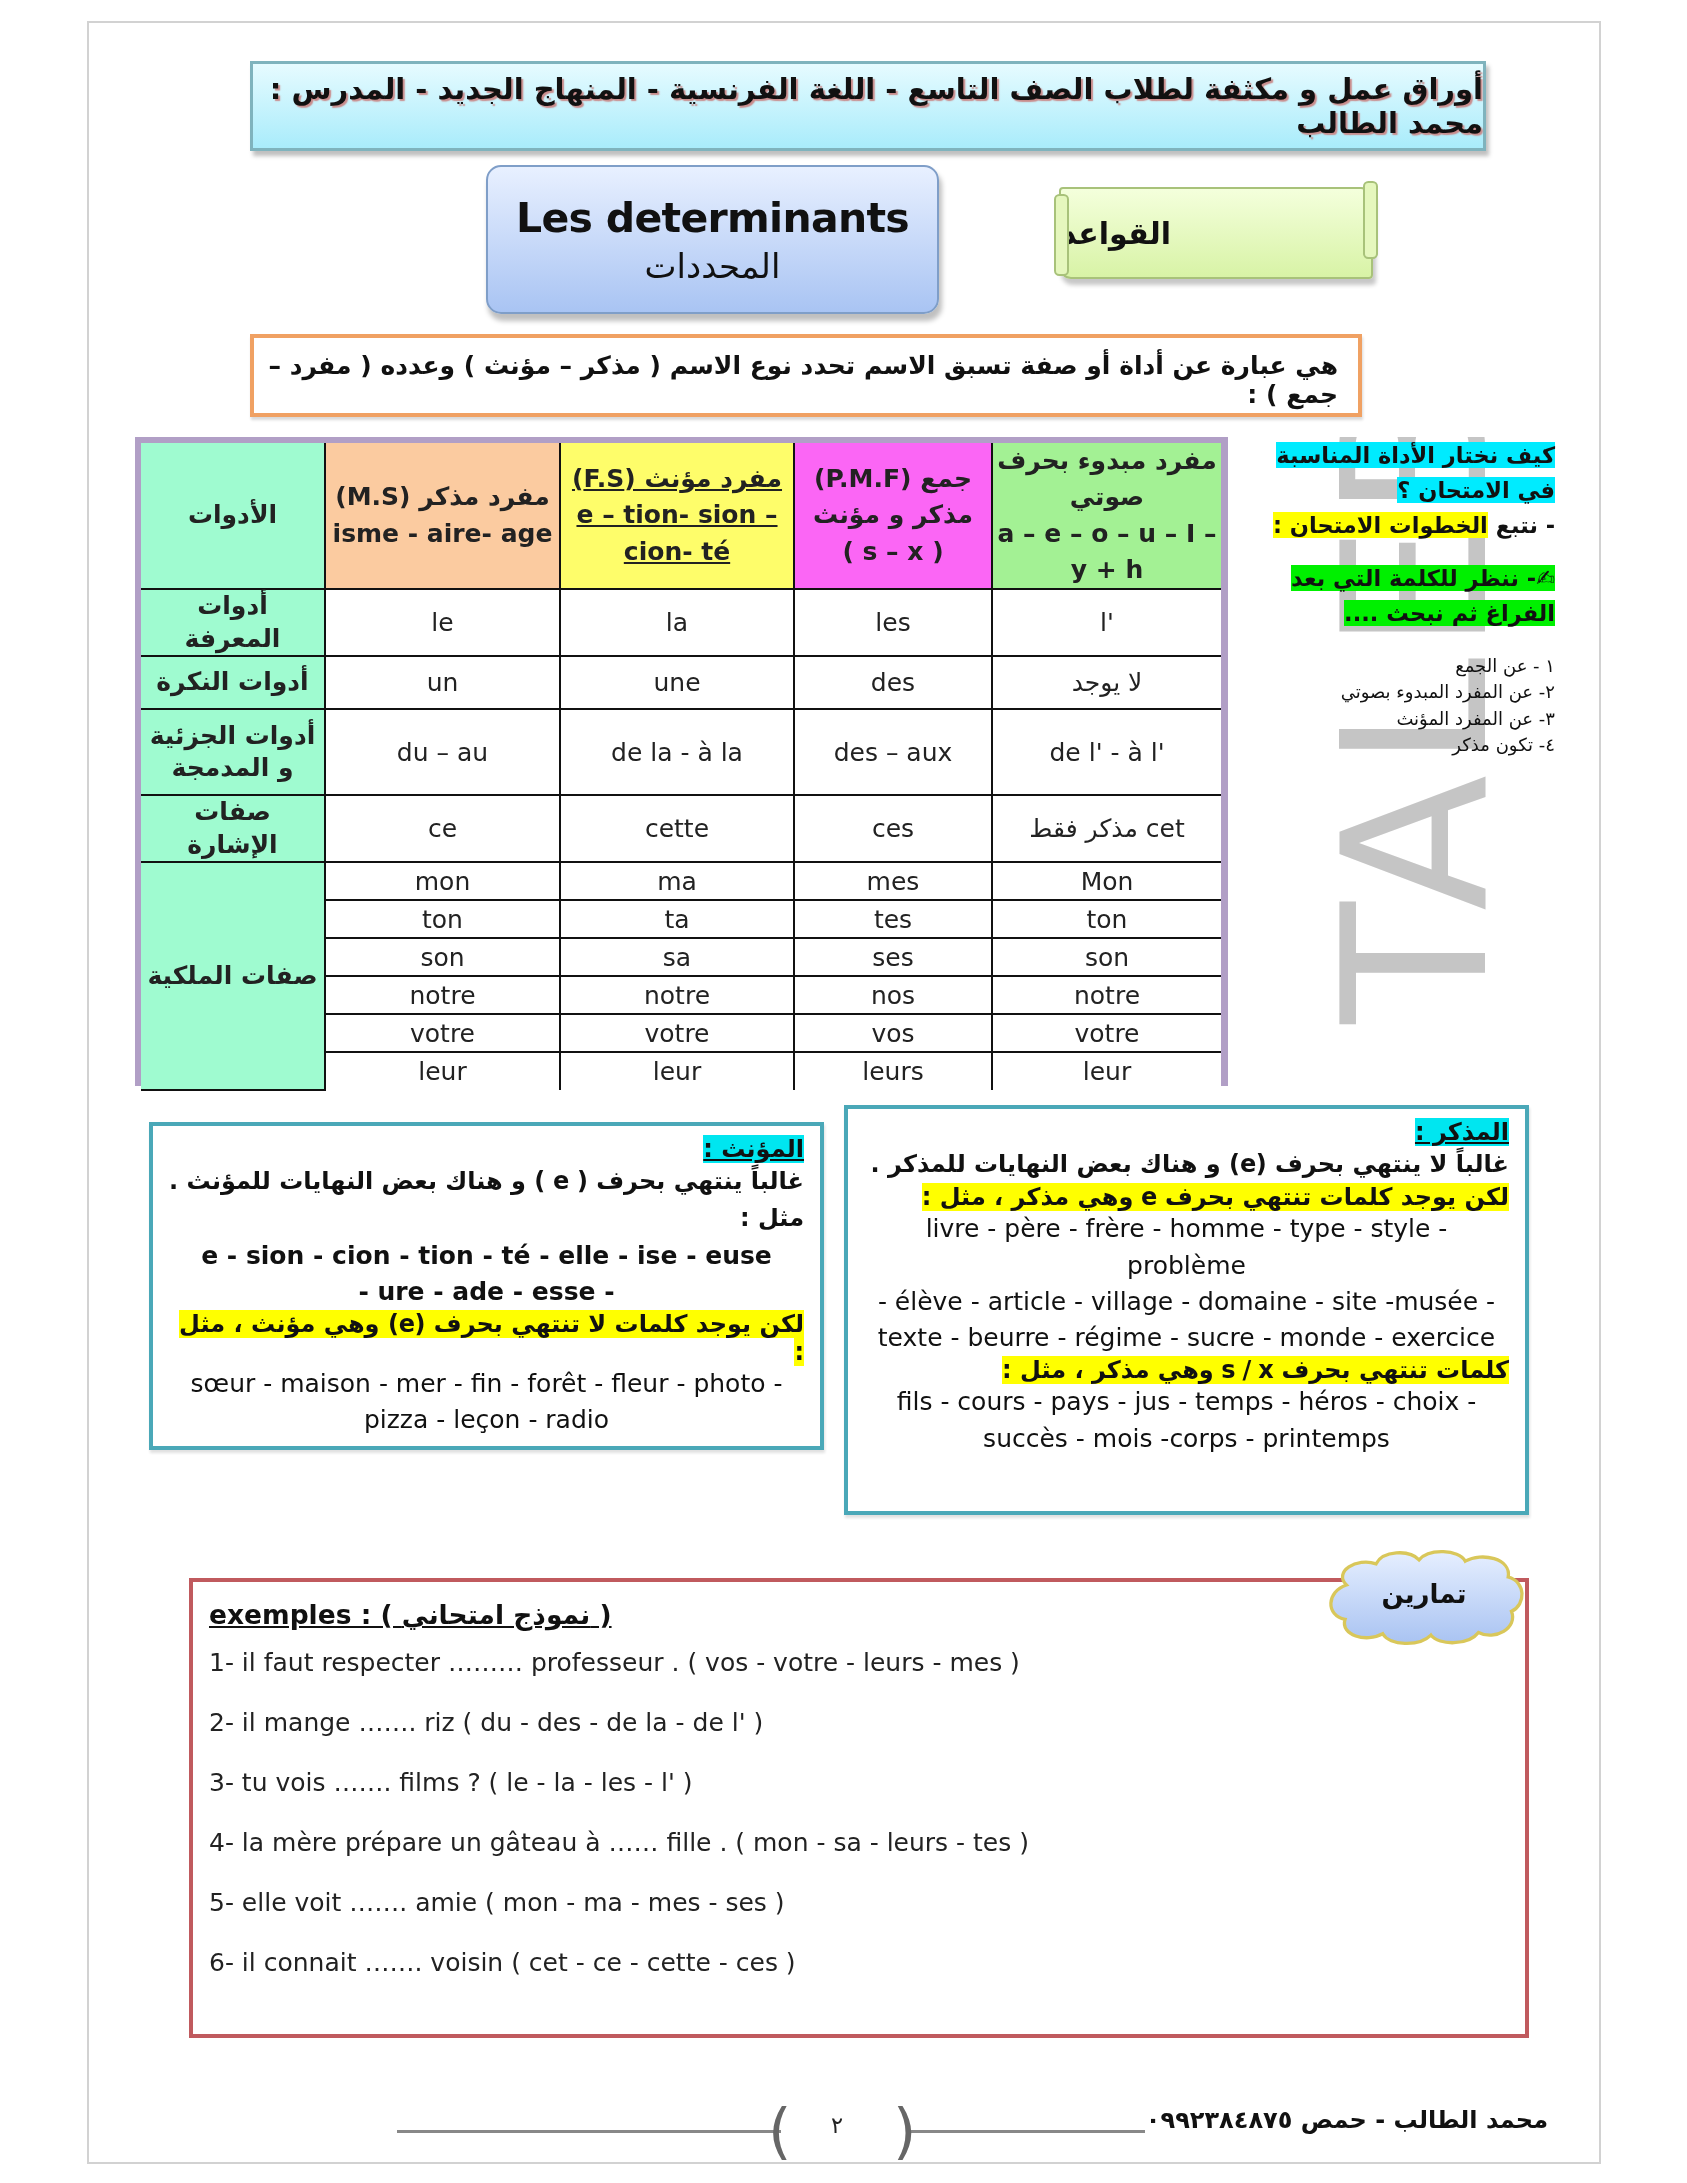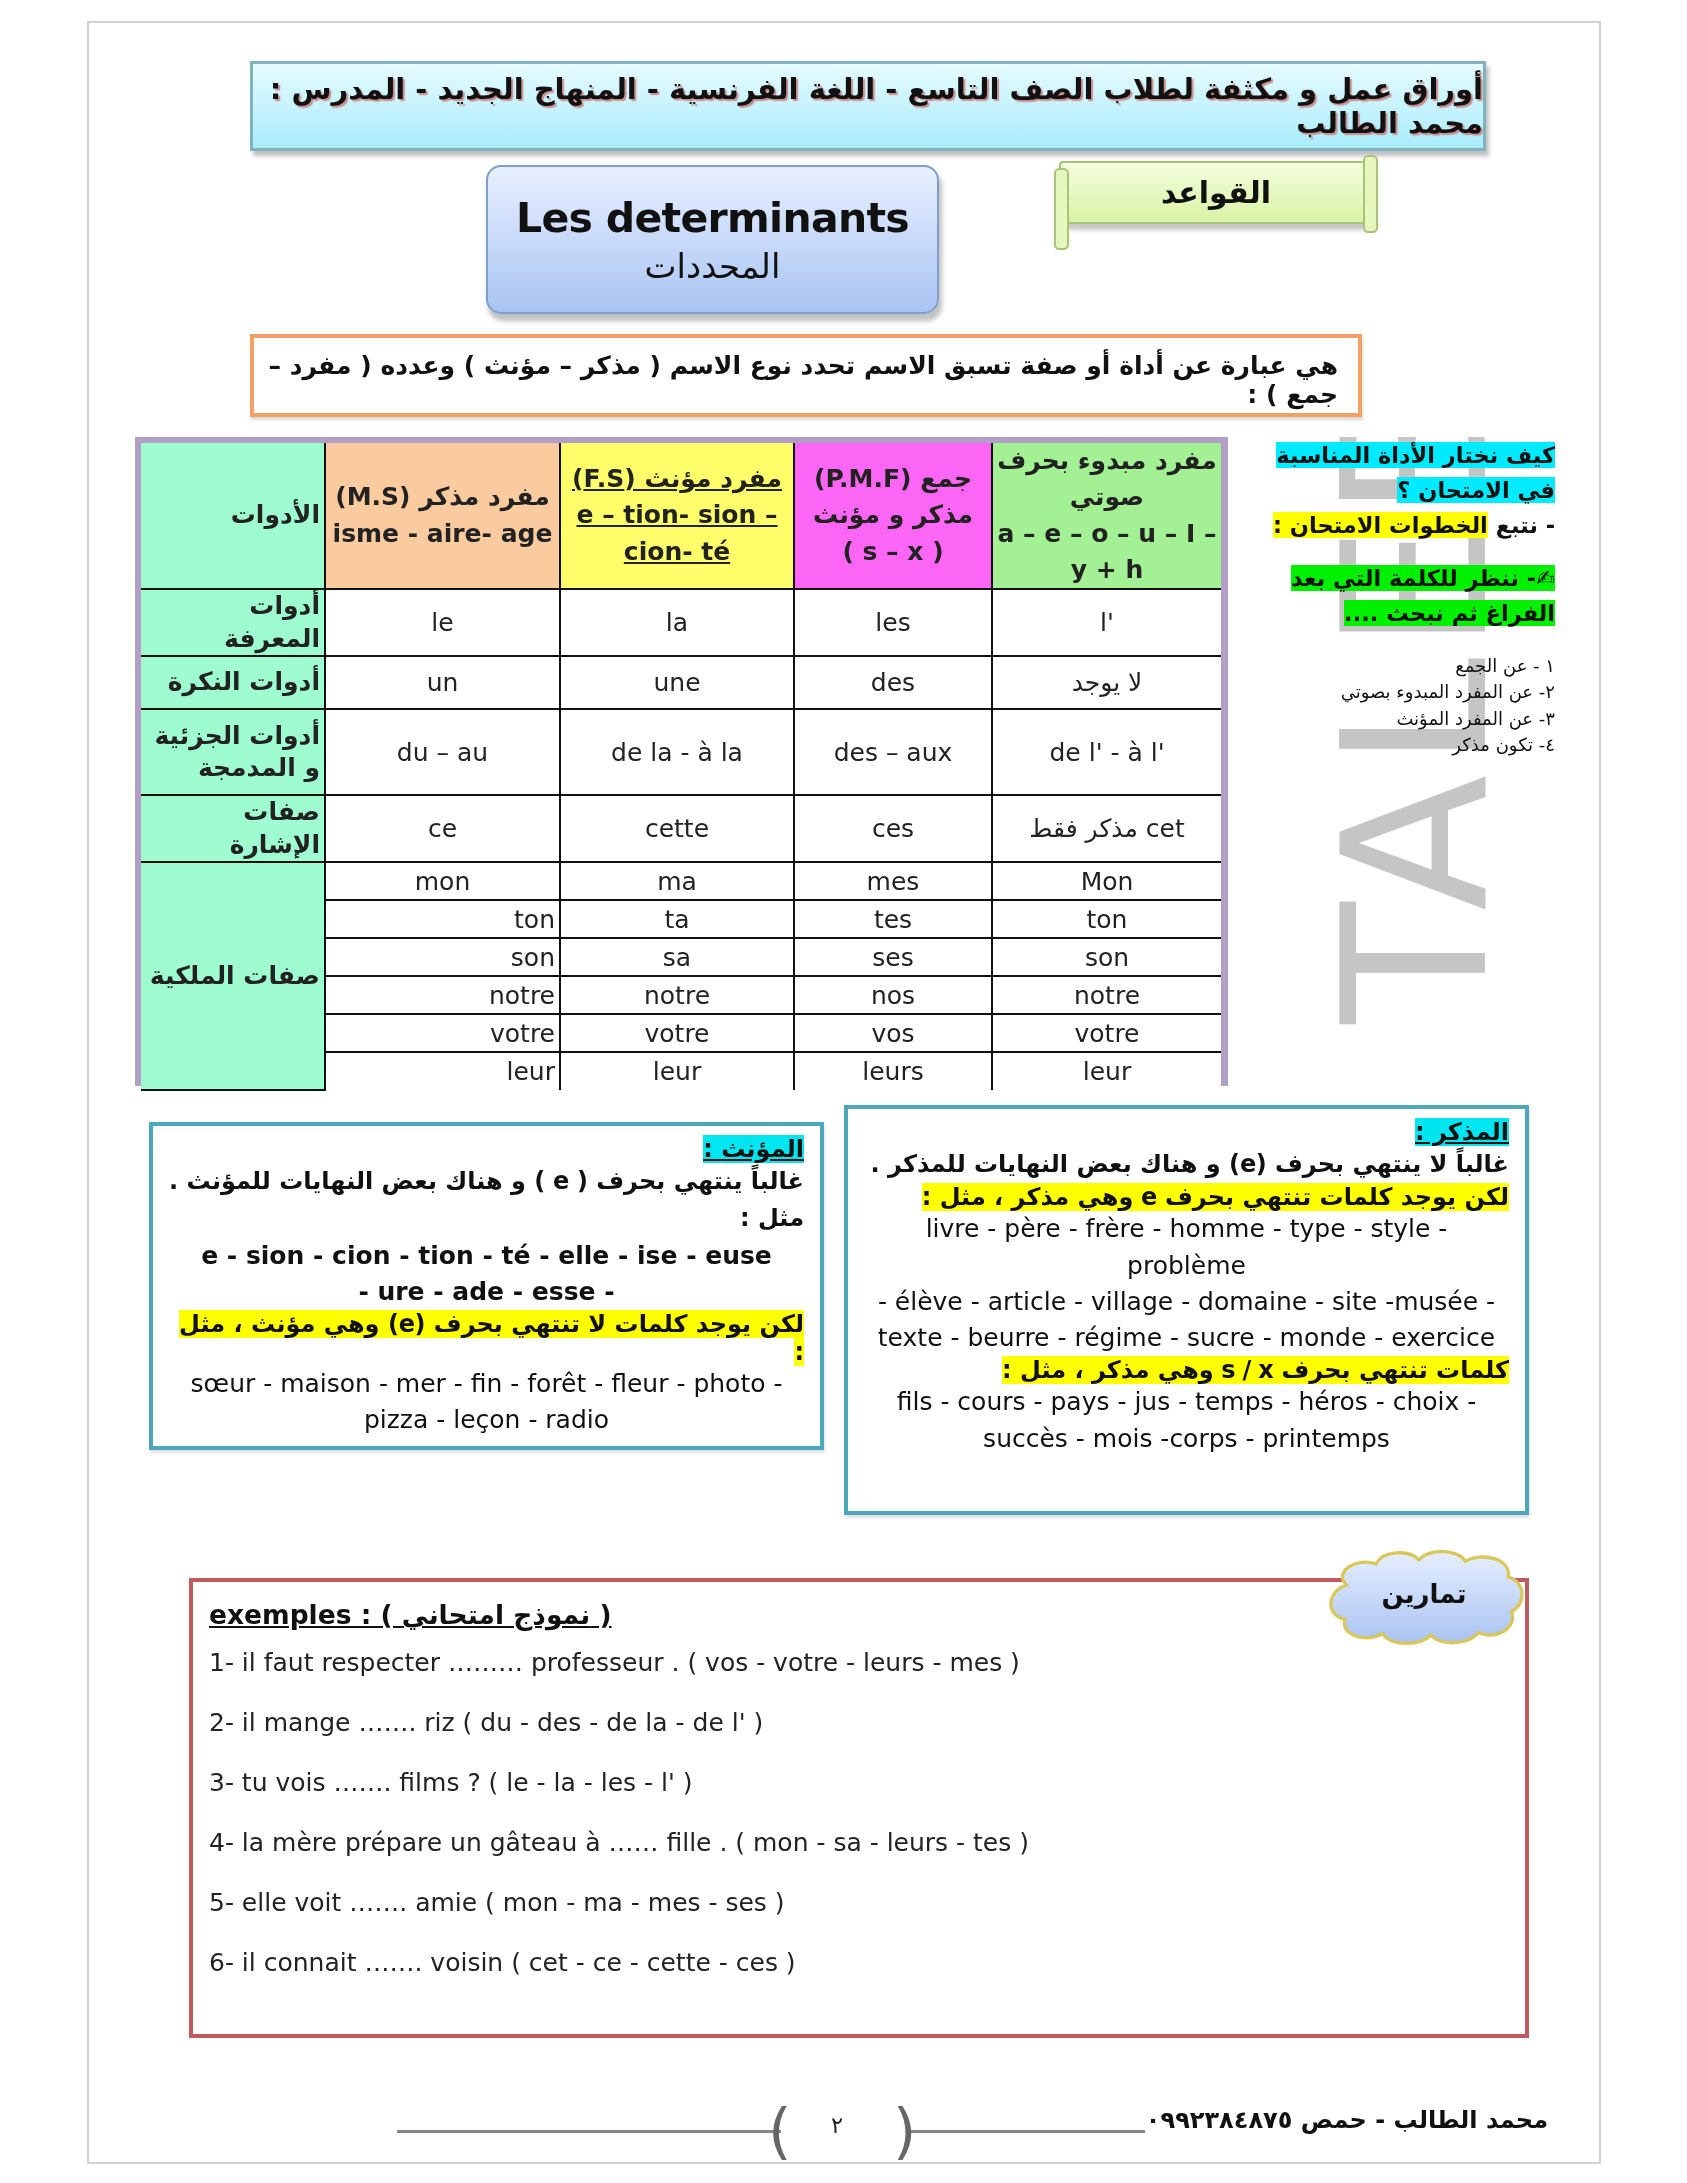--- a/index.html
+++ b/index.html
@@ -19,46 +19,46 @@
   
   .title-box { left: 486px; top: 165px; width: 453px; height: 149px; box-sizing: border-box;
                border: 2.6px solid #7f9ec8; border-radius: 15px;
                background: linear-gradient(#e8f0ff, #a9c4f3);
                box-shadow: 2.6px 6.6px 5.3px rgba(0,0,0,0.25);
                display: flex; flex-direction: column; align-items: center; justify-content: center; }
   .title-fr { font-family: "DejaVu Sans", sans-serif; font-weight: bold; font-size: 41px; color: #111; letter-spacing: -0.7px; }
   .title-ar { font-family: "DejaVu Sans", sans-serif; font-size: 34px; color: #111; margin-top: 4px; }
 
   
-  .scroll { left: 1059px; top: 161px; width: 314px; height: 63px; box-sizing: border-box;
+  .scroll { left: 1059px; top: 187px; width: 314px; height: 92px; box-sizing: border-box;
             border: 2px solid #a8c27a; border-radius: 4px 12px 4px 12px;
             background: linear-gradient(#f4ffdc, #d8f3a6);
             box-shadow: 2.6px 5.3px 4px rgba(0,0,0,0.22);
-            display: flex; align-items: center; justify-content: center; }
+            display: flex; align-items: center; }
   .scroll::before { content: ""; position: absolute; left: -6.6px; top: 5.3px; width: 10.6px; height: 78px;
                     border: 2px solid #a8c27a; border-radius: 5.3px; background: #e5f7bd; }
   .scroll::after { content: ""; position: absolute; right: -6.6px; top: -8px; width: 10.6px; height: 74px;
                    border: 2px solid #a8c27a; border-radius: 5.3px; background: #e5f7bd; }
   .scroll span { font-weight: bold; font-size: 30px; color: #111; }
 
   
   .definition { left: 250px; top: 334px; width: 1112px; height: 83px; box-sizing: border-box;
                 border: 4px solid #f0a163; background: #fff; direction: rtl;
                 box-shadow: 1.3px 2.6px 2.6px rgba(0,0,0,0.15);
                 padding: 13.2px 20px 0 0; }
   .definition span { font-weight: bold; font-size: 25px; letter-spacing: -0.7px; }
 
   
   .table-wrap { left: 135px; top: 437px; width: 1093px; height: 649px; box-sizing: border-box;
                 border: 6.6px solid #b19fc6; background: #b19fc6; }
   table.det { border-collapse: collapse; width: 1079px; height: 635px; table-layout: fixed; background: #fff; }
   table.det td { border: 2px solid #111; text-align: center; vertical-align: middle;
                  font-family: "DejaVu Sans", sans-serif; font-size: 25px; color: #222; padding: 0 4px; }
   table.det tr:first-child td { border-top: none; }
-  table.det td:first-child { border-left: none; text-align: right; }
+  table.det td:first-child { border-left: none; }
   table.det td:last-child { border-right: none; }
   table.det tr:last-child td { border-bottom: none; }
   table.det tr.poss td { border-top-width: 1.3px; }
   td.label { background: #9ffbd0; font-weight: bold; font-size: 22.5px; direction: rtl; line-height: 1.3; }
   td.h-ms { background: #fbcba0; }
   td.h-fs { background: #fefd6a; text-decoration: underline; }
   td.h-pmf { background: #fb66f5; }
   td.h-v { background: #a3f194; }
   td.hdr { font-weight: bold; font-size: 24px; line-height: 1.45; color: #111; }
   .rtl { direction: rtl; display: block; }

